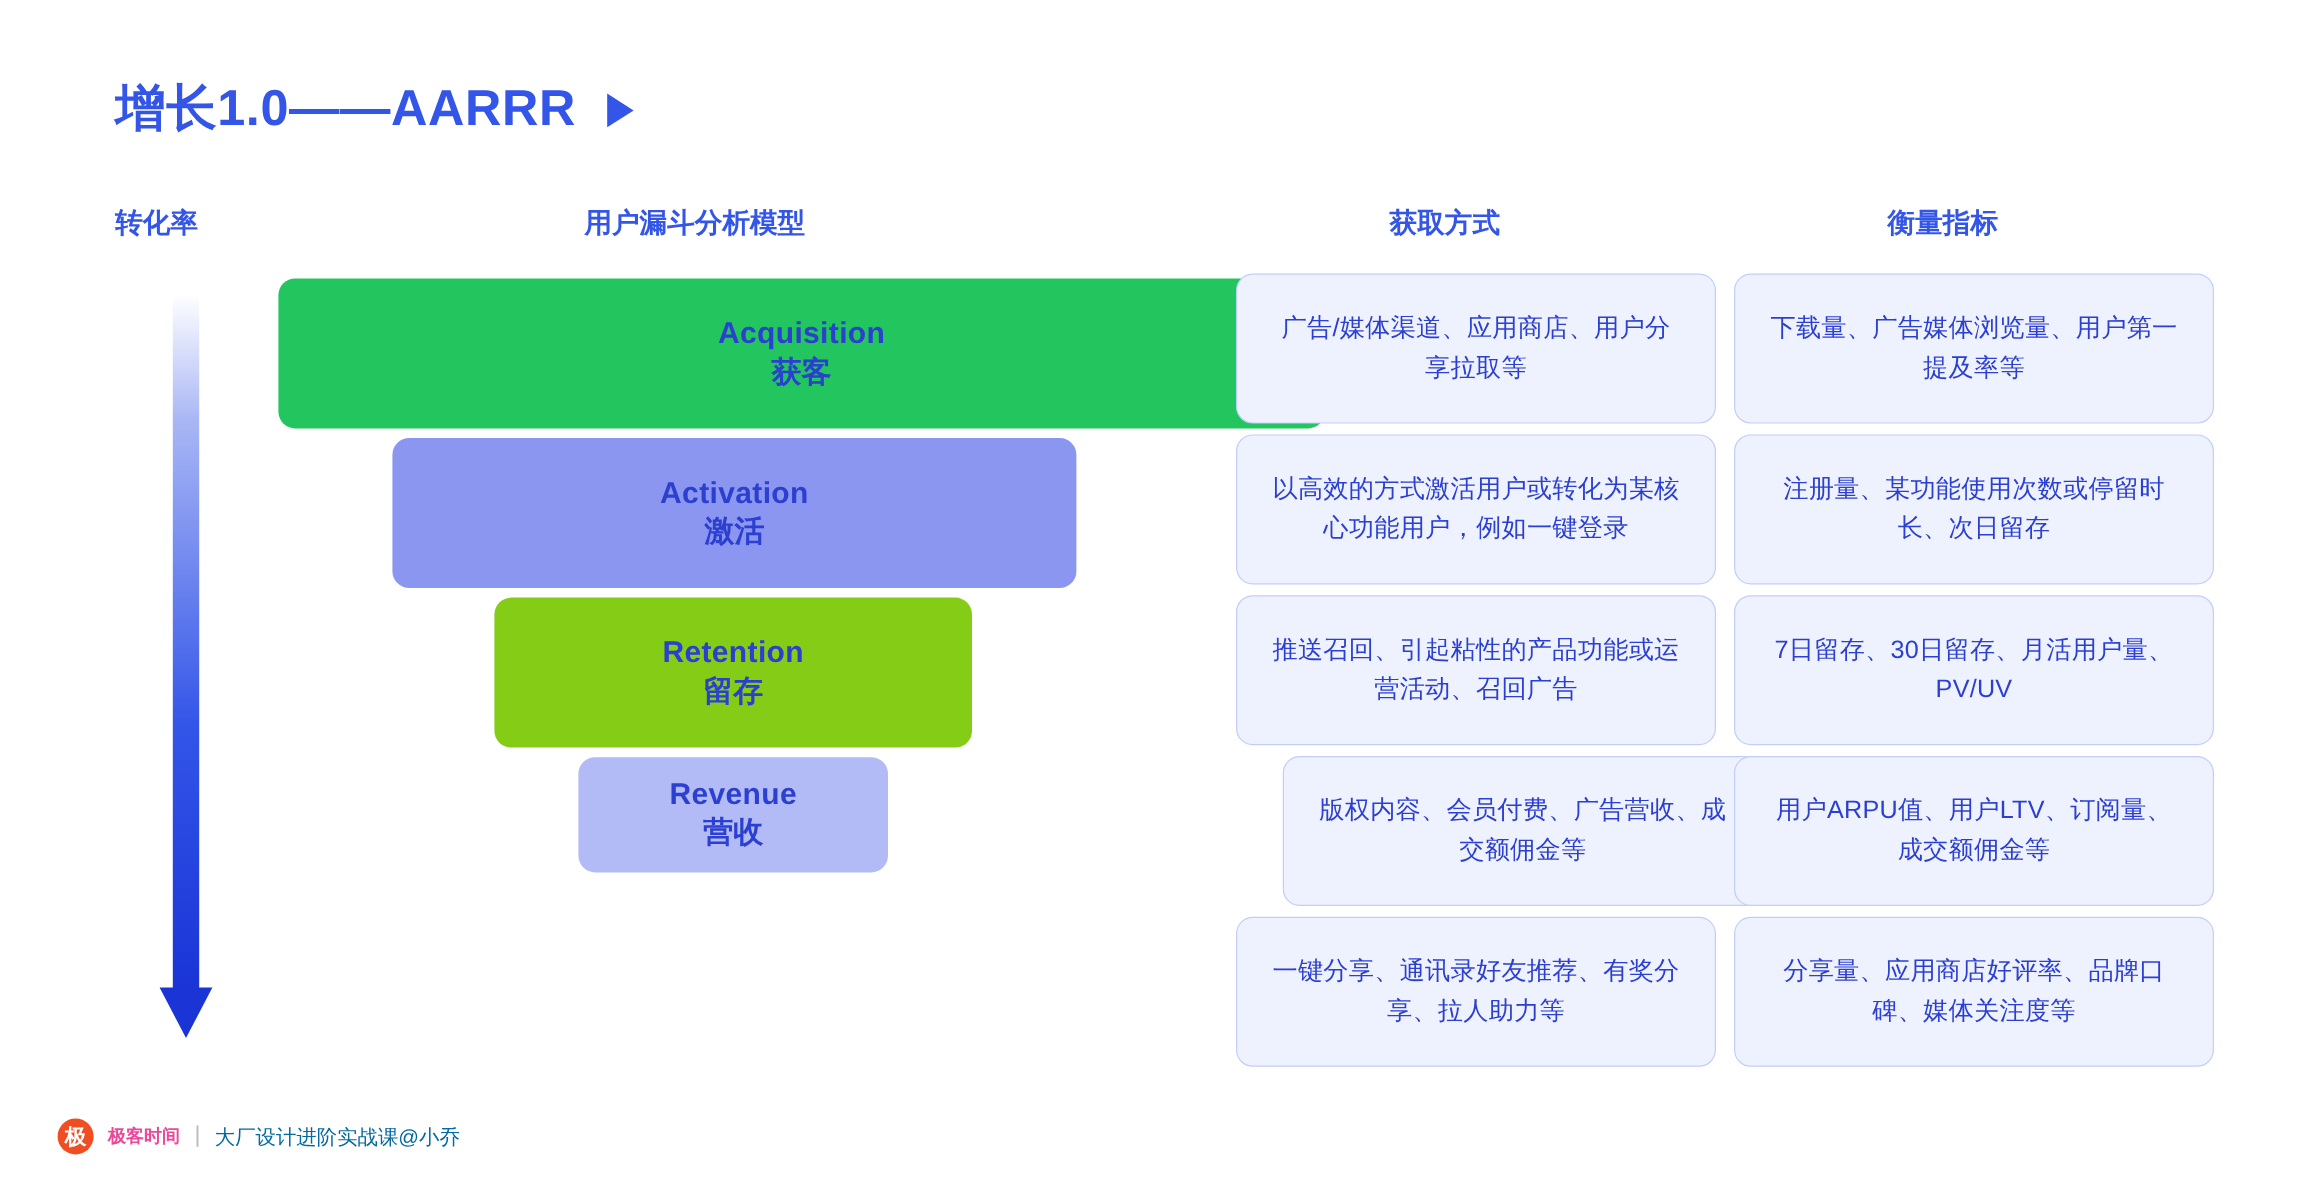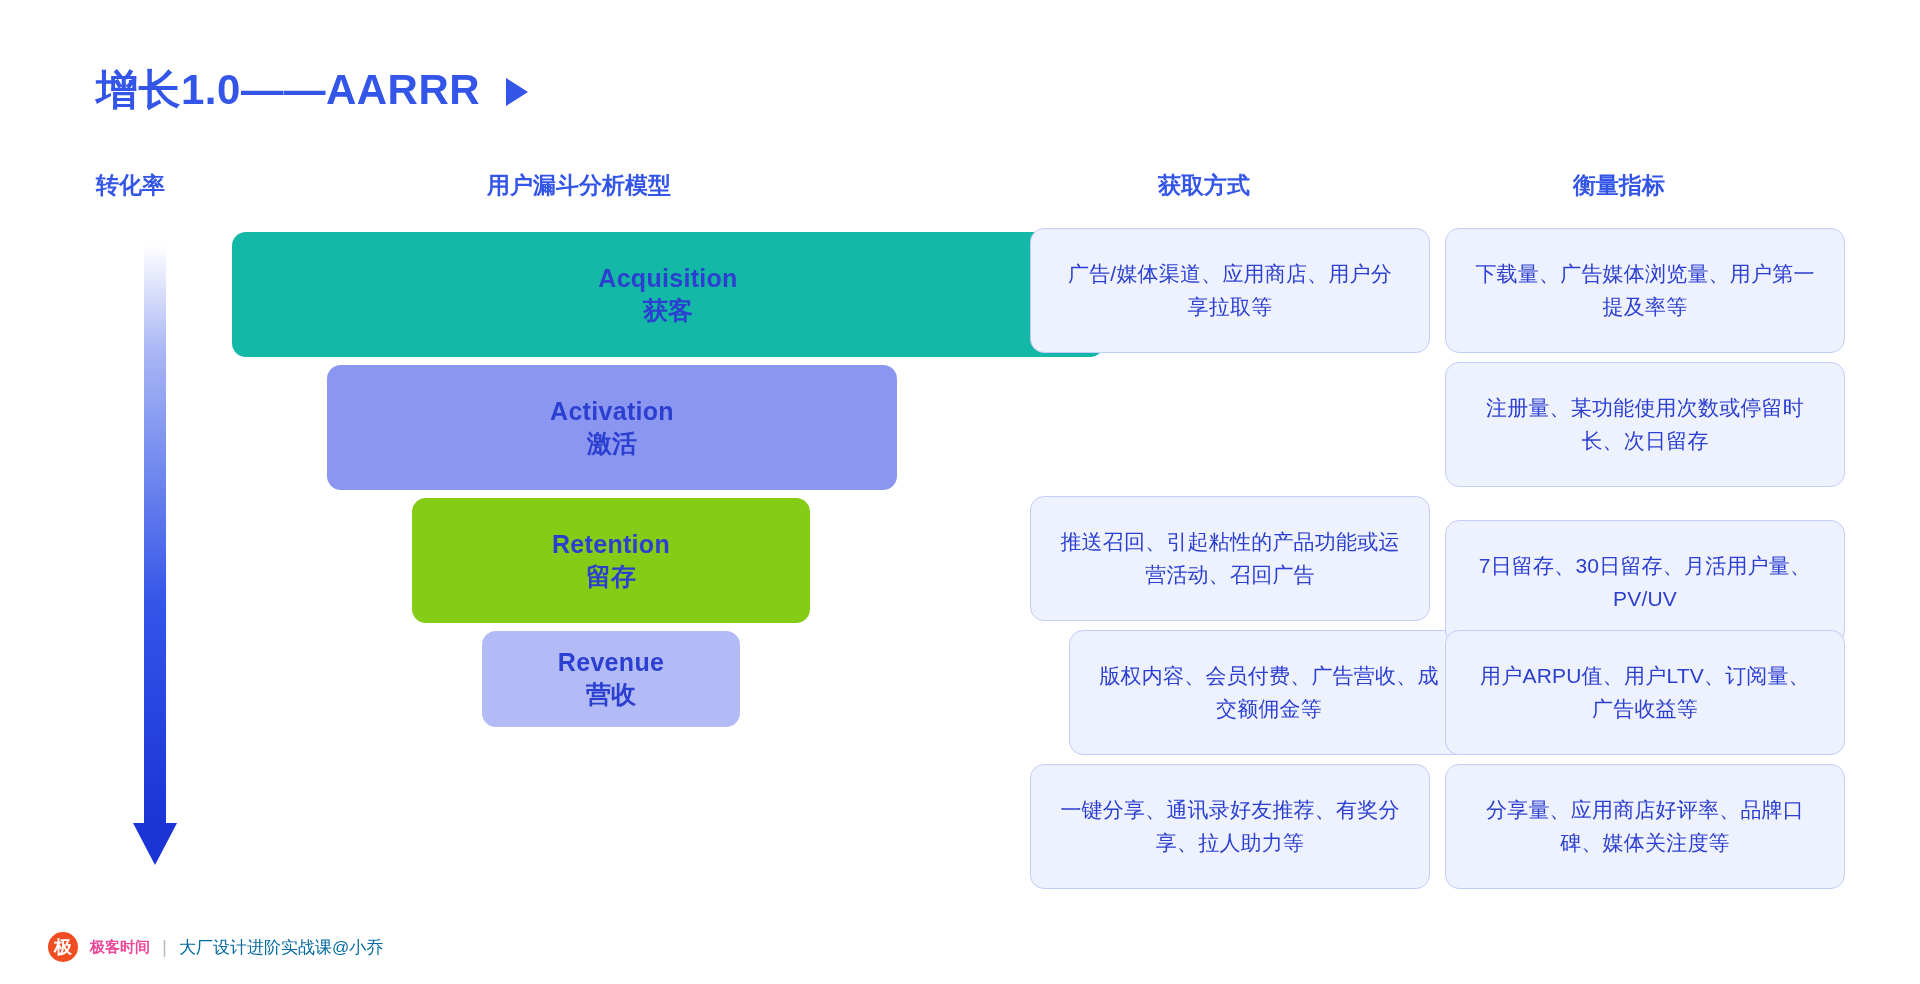--- a/index.html
+++ b/index.html
@@ -187,21 +187,21 @@
   <div class="col-header" id="hdr-method">获取方式</div>
   <div class="col-header" id="hdr-metric">衡量指标</div>
 
   <div class="conv-arrow-wrap">
     <div class="conv-arrow-shaft"></div>
     <div class="conv-arrow-head"></div>
   </div>
 
   <div class="funnel">
 
-    <div class="funnel-step" style="left:0px;   top:0px;   width:872px; height:125px; background:#14b8a6;">
+    <div class="funnel-step" style="left:0px;   top:0px;   width:872px; height:125px; background:#22c55e;">
       <div class="en">Acquisition</div>
       <div class="cn">获客</div>
     </div>
 
     <div class="funnel-step" style="left:95px;  top:133px; width:570px; height:125px; background:#8b96f0;">
       <div class="en">Activation</div>
       <div class="cn">激活</div>
     </div>
 
     <div class="funnel-step" style="left:180px; top:266px; width:398px; height:125px; background:#84cc16;">
@@ -212,41 +212,44 @@
     <div class="funnel-step" style="left:250px; top:399px; width:258px; height:96px; background:#b3bbf6;">
       <div class="en">Revenue</div>
       <div class="cn">营收</div>
     </div>
 
   </div>
 
   <div class="card" style="left:1030px; top:228px; width:400px; height:125px;">
     <p>广告/媒体渠道、应用商店、用户分享拉取等</p>
   </div>
+  <div class="card" style="left:1030px; top:362px; width:400px; height:125px;">
+    <p>以高效的方式激活用户或转化为某核心功能用户，例如一键登录</p>
+  </div>
   <div class="card" style="left:1030px; top:496px; width:400px; height:125px;">
     <p>推送召回、引起粘性的产品功能或运营活动、召回广告</p>
   </div>
   <div class="card" style="left:1030px; top:630px; width:400px; height:125px;margin-left:39px;">
     <p>版权内容、会员付费、广告营收、成交额佣金等</p>
   </div>
   <div class="card" style="left:1030px; top:764px; width:400px; height:125px;">
     <p>一键分享、通讯录好友推荐、有奖分享、拉人助力等</p>
   </div>
 
   <div class="card" style="left:1445px; top:228px; width:400px; height:125px;">
     <p>下载量、广告媒体浏览量、用户第一提及率等</p>
   </div>
   <div class="card" style="left:1445px; top:362px; width:400px; height:125px;">
     <p>注册量、某功能使用次数或停留时长、次日留存</p>
   </div>
-  <div class="card" style="left:1445px; top:496px; width:400px; height:125px;margin-top:24px;">
+  <div class="card" style="left:1445px; top:496px; width:400px; height:125px;">
     <p>7日留存、30日留存、月活用户量、PV/UV</p>
   </div>
   <div class="card" style="left:1445px; top:630px; width:400px; height:125px;">
-    <p>用户ARPU值、用户LTV、订阅量、广告收益等</p>
+    <p>用户ARPU值、用户LTV、订阅量、成交额佣金等</p>
   </div>
   <div class="card" style="left:1445px; top:764px; width:400px; height:125px;">
     <p>分享量、应用商店好评率、品牌口碑、媒体关注度等</p>
   </div>
 
   <div class="footer">
     <span class="footer-logo">极</span>
     <span class="footer-brand">极客时间</span>
     <span class="footer-sep">|</span>
     <span class="footer-note">大厂设计进阶实战课@小乔</span>

